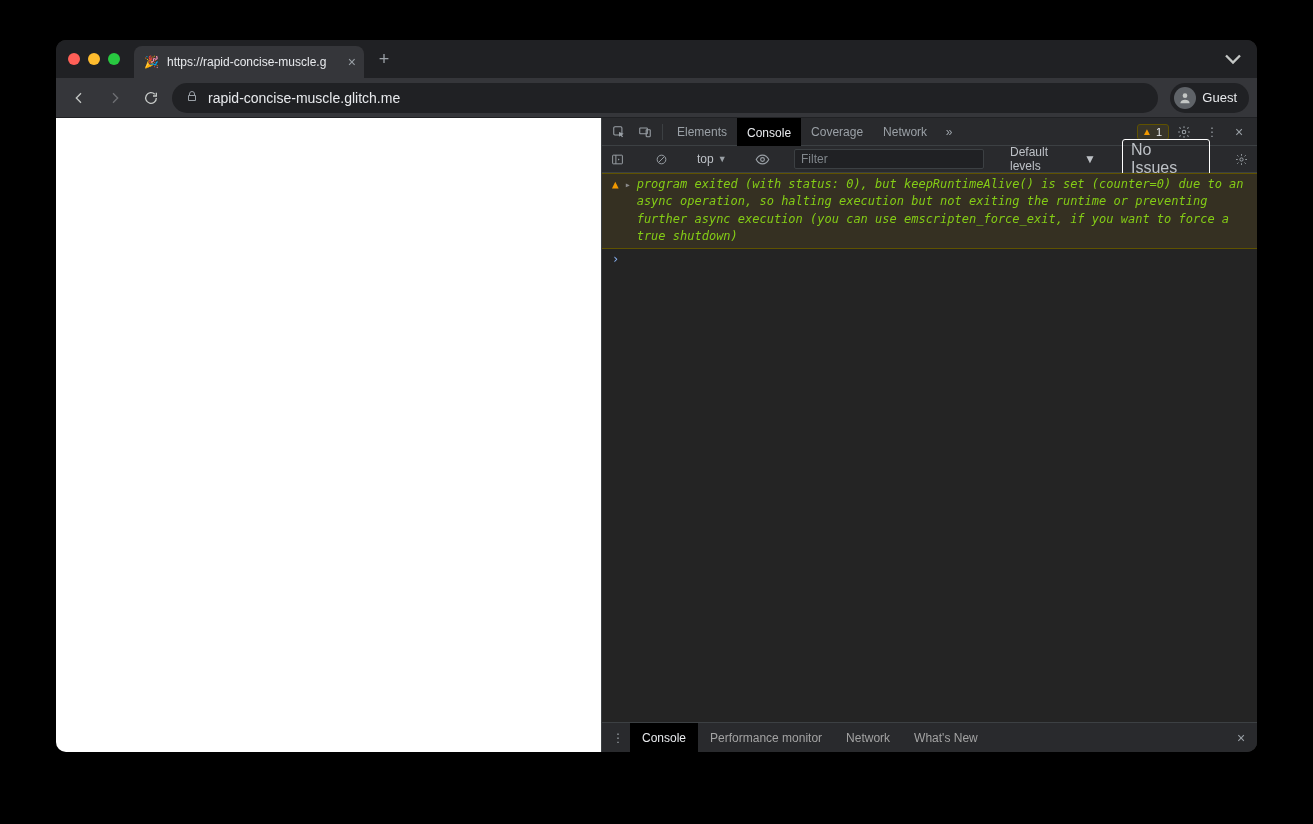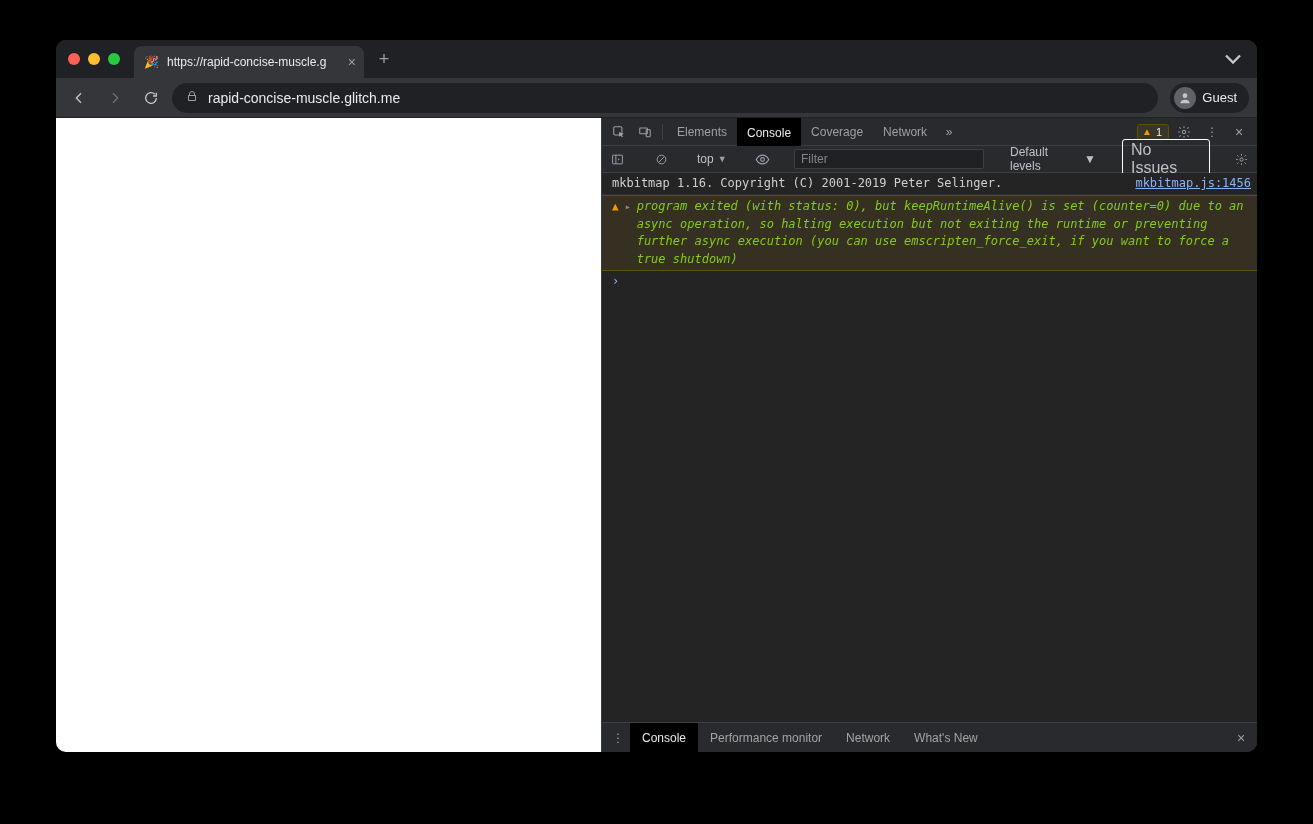--- a/index.html
+++ b/index.html
@@ -319,24 +319,20 @@
         <div class="ct-noissues">No Issues</div>
         <div class="ct-btn ct-gear">
           <svg viewBox="0 0 24 24">
               <circle cx="12" cy="12" r="3"></circle>
               <path d="M12 2v3M12 19v3M4.2 4.2l2.1 2.1M17.7 17.7l2.1 2.1M2 12h3M19 12h3M4.2 19.8l2.1-2.1M17.7 6.3l2.1-2.1"></path>
             </svg>
         </div>
       </div>
 
       <div class="dt-log">
-        <div class="log-row info">
-          <span class="msg">mkbitmap 1.16. Copyright (C) 2001-2019 Peter Selinger.</span>
-          <span class="src">mkbitmap.js:1456</span>
-        </div>
         <div class="log-row warn">
           <span class="warn-ic">▲</span>
           <span class="caret-toggle">▸</span>
           <span class="msg">program exited (with status: 0), but keepRuntimeAlive() is set (counter=0) due to an async operation, so halting execution but not exiting the runtime or preventing further async execution (you can use emscripten_force_exit, if you want to force a true shutdown)</span>
         </div>
         <div class="prompt-row">›</div>
       </div>
 
       <div class="dt-drawer">
         <div class="drw-kebab">⋮</div>

